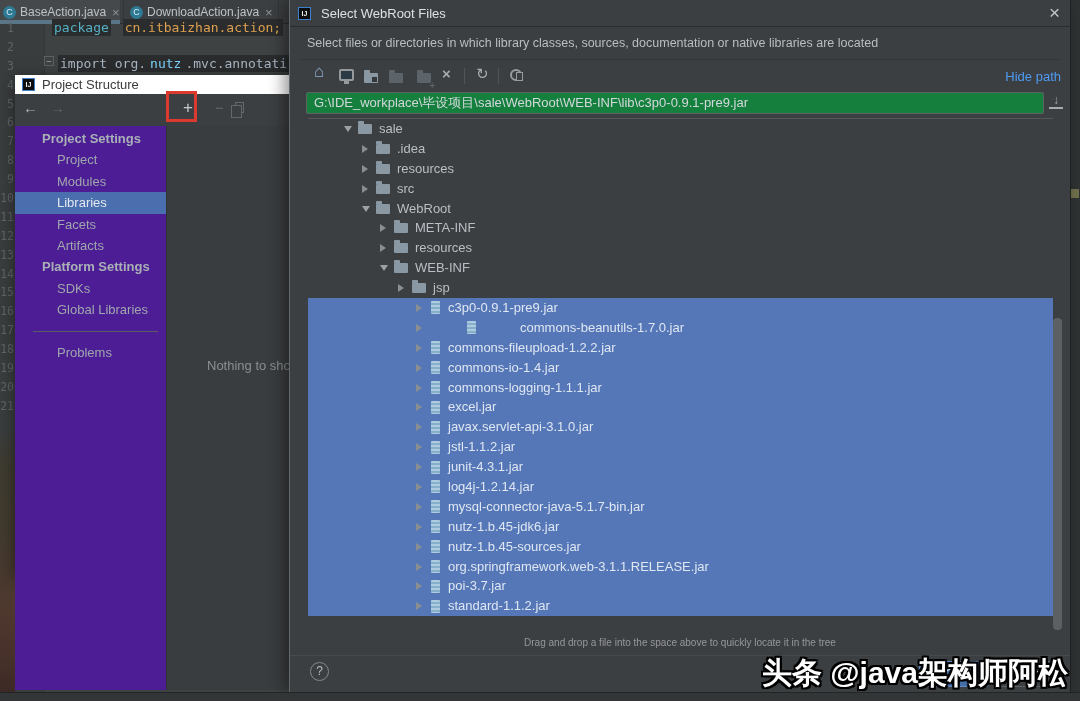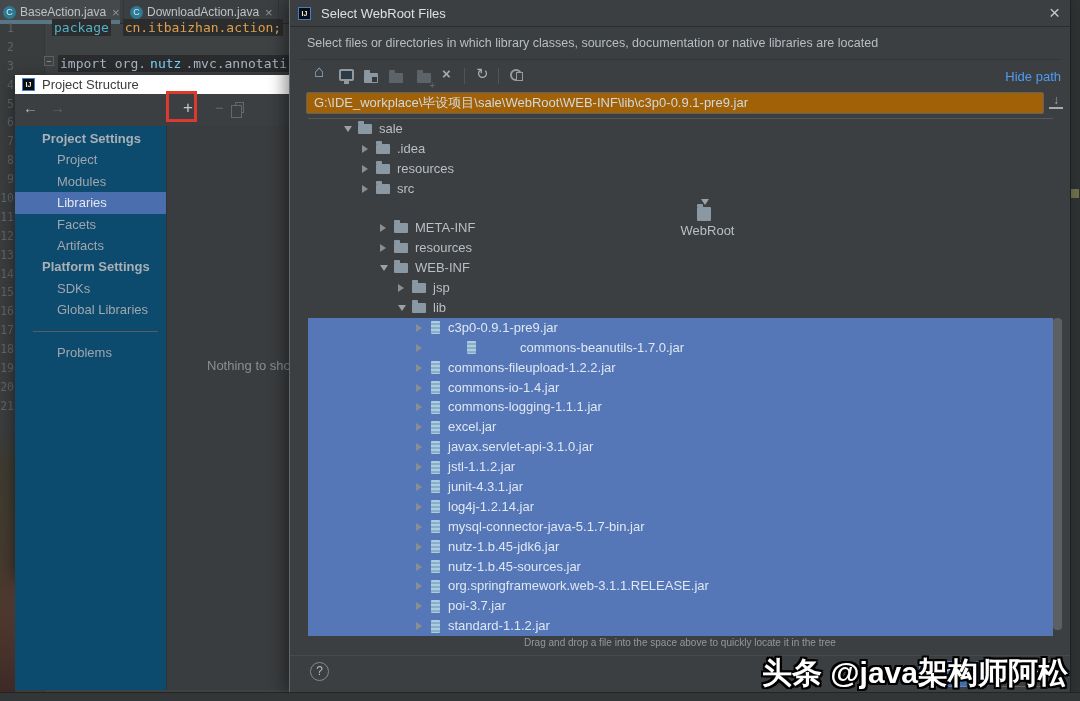--- a/index.html
+++ b/index.html
@@ -43,21 +43,21 @@
          line-height:11px;text-align:center;display:inline-block;flex:0 0 13px;}
   .ps-toolbar{position:absolute;left:0;top:19px;width:275px;height:32px;background:#3c3f41;}
   .nav-arrow{position:absolute;top:5px;font-size:15px;color:#b3b6b8;}
   .nav-arrow.dim{color:#5f6365;}
   .ps-plus{position:absolute;left:168px;top:4px;font-size:17px;color:#c6c9cb;}
   .ps-minus{position:absolute;left:200px;top:5px;font-size:15px;color:#64686a;}
   .ic-copy{position:absolute;left:220px;top:8px;width:9px;height:11px;border:1.5px solid #64686a;background:#3c3f41;}
   .ic-copy::before{content:"";position:absolute;left:-5px;top:2px;width:9px;height:11px;border:1.5px solid #64686a;background:#3c3f41;}
   .red-box{position:absolute;left:151px;top:-3px;width:31px;height:31px;border:3px solid #dd3a2f;}
   .ps-body{position:absolute;left:0;top:51px;width:275px;height:564px;}
-  .ps-side{position:absolute;left:0;top:0;width:152px;height:564px;background:#0c4a6e;border-right:1px solid #303334;padding-top:2px;}
+  .ps-side{position:absolute;left:0;top:0;width:152px;height:564px;background:#4c1d95;border-right:1px solid #303334;padding-top:2px;}
   .ps-row{height:21.4px;line-height:21.4px;font-size:13px;color:#a0a7ad;white-space:nowrap;}
   .ps-row.header{padding-left:27px;font-weight:bold;color:#a9b0b6;}
   .ps-row.item{padding-left:42px;}
   .ps-row.sel{background:#4b6eaf;color:#e2e8f0;}
   .ps-row.divider{position:relative;}
   .ps-row.divider::after{content:"";position:absolute;left:18px;right:8px;top:10px;height:1px;background:#595d5f;}
   .ps-empty{position:absolute;left:152px;top:0;width:123px;height:564px;background:#3a3d3f;overflow:hidden;}
   .ps-empty-text{position:absolute;left:40px;top:232px;font-size:13px;color:#8a8f93;white-space:nowrap;}
 
   
@@ -78,21 +78,21 @@
   .ic-folder{width:14px;height:10px;background:#8a98a3;border-radius:1px;position:relative;display:inline-block;}
   .ic-folder::before{content:"";position:absolute;top:-3px;left:0;width:6px;height:3px;background:#8a98a3;border-radius:1px 1px 0 0;}
   .ic-folder.mark::after{content:"";position:absolute;right:1px;bottom:1px;width:5px;height:5px;background:#35383a;}
   .plus-badge{position:absolute;right:-4px;bottom:-4px;font-size:10px;color:#9fa3a6;}
   .ic-x{font-size:15px;color:#a8acae;font-weight:bold;line-height:14px;}
   .ic-refresh{font-size:15px;color:#a8acae;line-height:14px;}
   .tb-sep{position:absolute;top:8px;width:1px;height:16px;background:#505456;}
   .ic-hidden{width:12px;height:12px;border:2px solid #999b9d;border-radius:50%;position:relative;display:inline-block;}
   .ic-hidden::after{content:"";position:absolute;right:-3px;bottom:-2px;width:5px;height:7px;background:#3c3f41;border:1px solid #999b9d;}
   .hide-path{position:absolute;right:9px;top:9px;font-size:13px;color:#4f9bf4;margin-left:42px;}
-  .path-field{position:absolute;left:16px;top:92px;width:738px;height:22px;background:#a16207;border:1px solid #5e6262;
+  .path-field{position:absolute;left:16px;top:92px;width:738px;height:22px;background:#15803d;border:1px solid #5e6262;
               border-radius:2px;font-size:13px;color:#d2d7db;line-height:20px;padding-left:7px;white-space:nowrap;overflow:hidden;}
   .ic-download{position:absolute;left:759px;top:94px;width:14px;text-align:center;font-size:12px;color:#a7abad;
                border-bottom:2px solid #a7abad;line-height:13px;}
   .tree{position:absolute;left:18px;top:118px;width:745px;height:518px;border-top:1px solid #55585a;overflow:hidden;background:#3c3f41;}
   .trow{height:19.9px;line-height:19.9px;font-size:13px;color:#b9bfc4;white-space:nowrap;display:flex;align-items:center;}
   .trow.sel{background:#5577b8;color:#dfe7f2;}
   .arr{display:inline-block;margin-right:6px;flex:0 0 8px;}
   .arr.expanded{width:0;height:0;border-left:4.5px solid transparent;border-right:4.5px solid transparent;border-top:6px solid #9da1a4;}
   .arr.collapsed{width:0;height:0;border-top:4.5px solid transparent;border-bottom:4.5px solid transparent;border-left:6px solid #8a8e91;}
   .ic-jar{width:9px;height:13px;display:inline-block;margin:0 8px 0 1px;border-radius:1px;flex:0 0 9px;
@@ -235,21 +235,21 @@
         <div class="trow" style="padding-left: 54px;">
           <span class="arr collapsed"></span>
           <span class="ic-folder"></span>
           <span>resources</span>
         </div>
         <div class="trow" style="padding-left: 54px;">
           <span class="arr collapsed"></span>
           <span class="ic-folder"></span>
           <span>src</span>
         </div>
-        <div class="trow" style="padding-left: 54px; flex-direction: column;">
+        <div class="trow" style="padding-left: 54px;">
           <span class="arr expanded"></span>
           <span class="ic-folder"></span>
           <span>WebRoot</span>
         </div>
         <div class="trow" style="padding-left: 72px;">
           <span class="arr collapsed"></span>
           <span class="ic-folder"></span>
           <span>META-INF</span>
         </div>
         <div class="trow" style="padding-left: 72px;">
@@ -259,25 +259,20 @@
         </div>
         <div class="trow" style="padding-left: 72px;">
           <span class="arr expanded"></span>
           <span class="ic-folder"></span>
           <span>WEB-INF</span>
         </div>
         <div class="trow" style="padding-left: 90px;">
           <span class="arr collapsed"></span>
           <span class="ic-folder"></span>
           <span>jsp</span>
-        </div>
-        <div class="trow" style="padding-left: 90px;">
-          <span class="arr expanded"></span>
-          <span class="ic-folder"></span>
-          <span>lib</span>
         </div>
         <div class="trow sel" style="padding-left: 108px;">
           <span class="arr collapsed"></span>
           <span class="ic-jar"></span>
           <span>c3p0-0.9.1-pre9.jar</span>
         </div>
         <div class="trow sel" style="padding-left: 108px; gap: 36px;">
           <span class="arr collapsed"></span>
           <span class="ic-jar"></span>
           <span>commons-beanutils-1.7.0.jar</span>

